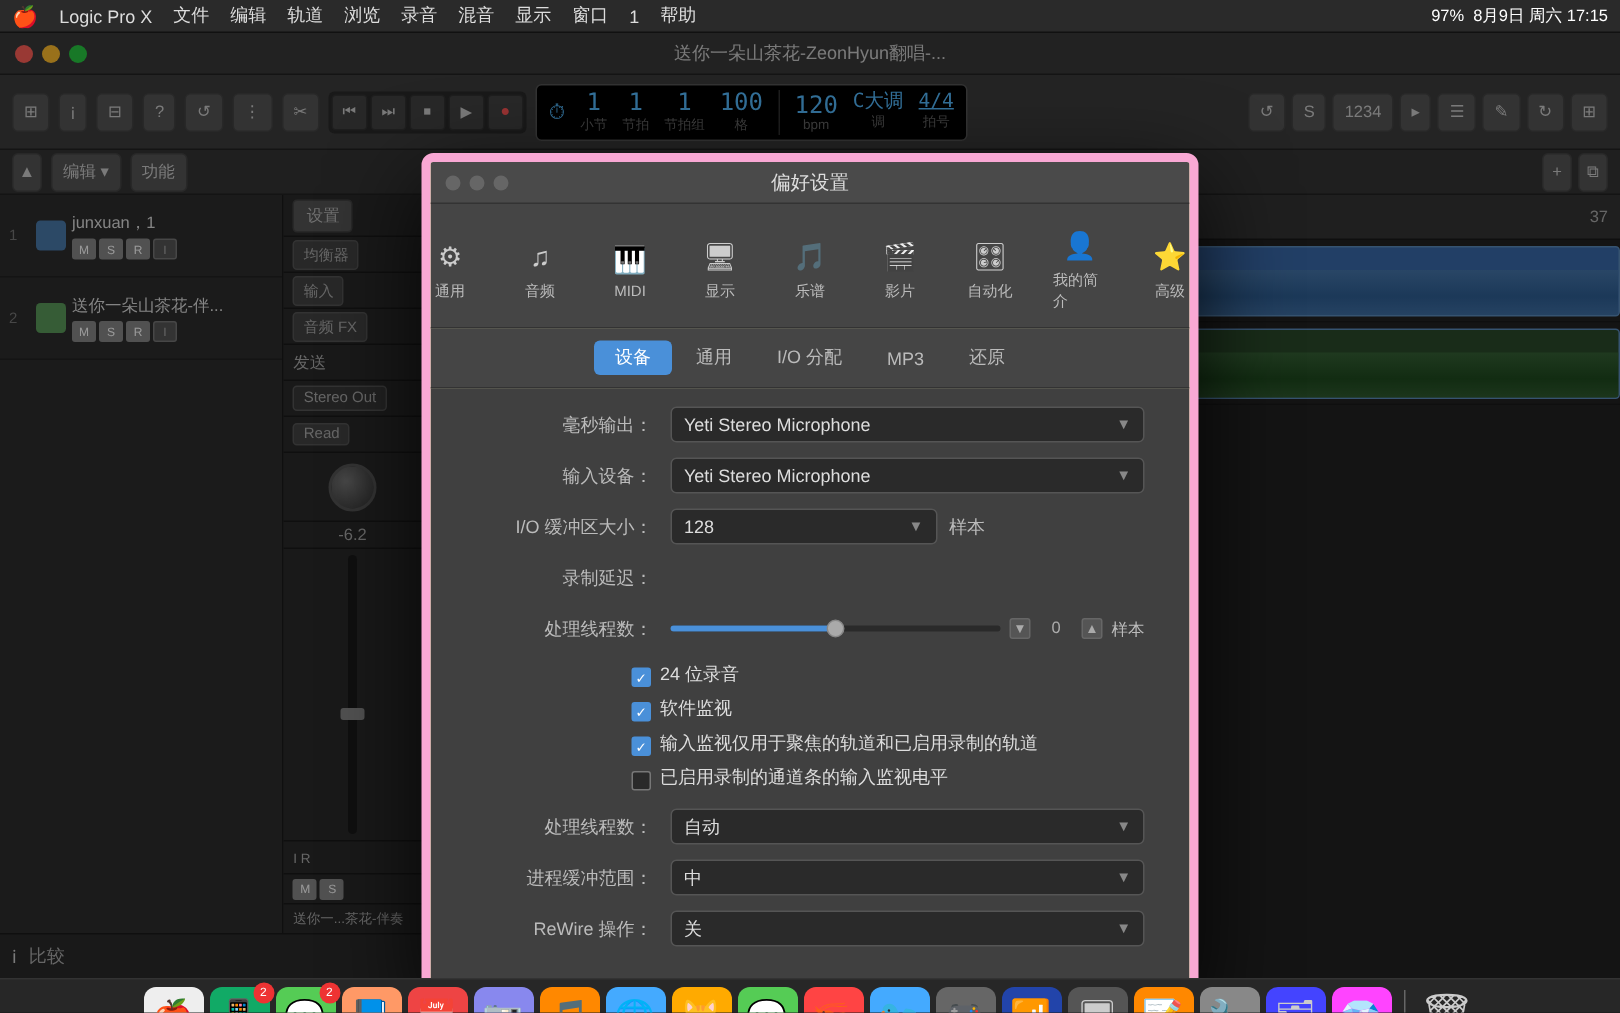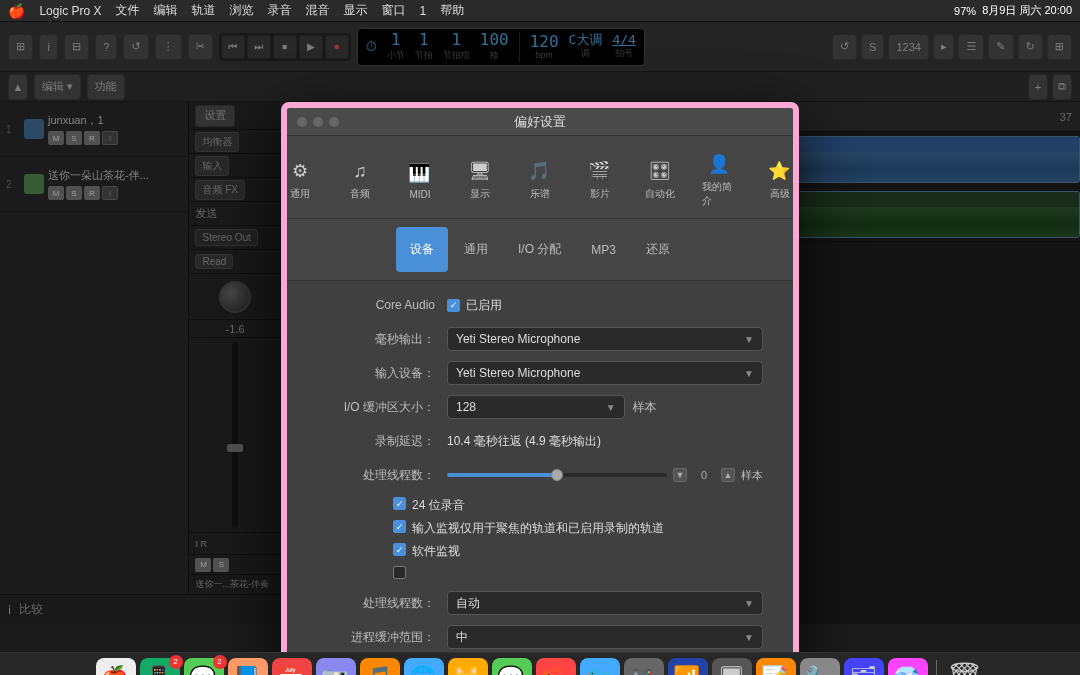--- a/index.html
+++ b/index.html
@@ -347,21 +347,21 @@
     .dialog-text-tabs {
       display: flex;
       align-items: center;
       justify-content: center;
       gap: 2px;
       padding: 8px 20px;
       background: #454545;
       border-bottom: 1px solid #333;
     }
     .text-tab {
-      padding: 14px 14px;
+      padding: 3px 14px;
       border-radius: 4px;
       cursor: pointer;
       font-size: 12px;
       color: #bbb;
     }
     .text-tab.active {
       background: #4a90d9;
       color: #fff;
     }
 
@@ -399,24 +399,24 @@
       font-size: 12px;
       height: 24px;
       display: flex;
       align-items: center;
       justify-content: space-between;
       cursor: pointer;
     }
     .select-box-arrow { color: #888; font-size: 10px; }
     .checkbox-row {
       display: flex;
-      align-items: flex-start;
+      align-items: flex-end;
       gap: 6px;
       margin-bottom: 6px;
-      margin-left: 76px;
+      margin-left: 104px;
     }
     .checkbox {
       width: 13px;
       height: 13px;
       border: 1px solid #777;
       border-radius: 2px;
       background: #2a2a2a;
       display: flex;
       align-items: center;
       justify-content: center;
@@ -586,26 +586,34 @@
   <span class="menubar-item">轨道</span>
   <span class="menubar-item">浏览</span>
   <span class="menubar-item">录音</span>
   <span class="menubar-item">混音</span>
   <span class="menubar-item">显示</span>
   <span class="menubar-item">窗口</span>
   <span class="menubar-item">1</span>
   <span class="menubar-item">帮助</span>
   <div class="menubar-right">
     <span>97%</span>
-    <span>8月9日 周六 20:00</span>
+    <span>8月9日 周六 17:15</span>
   </div>
 </div>
 
 <div class="logic-window">
 
+  <div class="titlebar">
+    <div class="titlebar-traffic">
+      <div class="traffic-dot traffic-close"></div>
+      <div class="traffic-dot traffic-min"></div>
+      <div class="traffic-dot traffic-max"></div>
+    </div>
+    <span class="titlebar-title">送你一朵山茶花-ZeonHyun翻唱-...</span>
+  </div>
 
   <div class="toolbar">
 
     <button class="toolbar-btn">⊞</button>
     <button class="toolbar-btn">ℹ</button>
     <button class="toolbar-btn">⊟</button>
     <button class="toolbar-btn">?</button>
     <button class="toolbar-btn">↺</button>
     <button class="toolbar-btn">⋮</button>
     <button class="toolbar-btn">✂</button>
@@ -748,21 +756,21 @@
             <button class="read-btn">Read</button>
             <button class="read-btn">Read</button>
           </div>
 
           <div style="display:flex; justify-content:space-around; padding:4px; border-bottom:1px solid #1a1a1a; height:46px; align-items:center;">
             <div class="knob"></div>
             <div class="knob"></div>
           </div>
 
           <div style="display:flex; justify-content:space-around; padding:2px; border-bottom:1px solid #1a1a1a; height:18px; align-items:center;">
-            <span class="value-label">-1.6</span>
+            <span class="value-label">-6.2</span>
             <span class="value-label">0.0</span>
           </div>
 
           <div style="display:flex; justify-content:space-around; padding:4px; flex:1; align-items:stretch; min-height:50px;">
             <div style="display:flex; flex-direction:column; align-items:center; flex:1;">
               <div class="fader-track">
                 <div class="fader-handle" style="top:55%;"></div>
               </div>
             </div>
             <div style="display:flex; flex-direction:column; align-items:center; flex:1;">
@@ -878,25 +886,20 @@
       <div class="dialog-text-tabs">
         <div class="text-tab active">设备</div>
         <div class="text-tab">通用</div>
         <div class="text-tab">I/O 分配</div>
         <div class="text-tab">MP3</div>
         <div class="text-tab">还原</div>
       </div>
 
       <div class="dialog-content">
 
-        <div class="form-row">
-          <span class="form-label">Core Audio</span>
-          <div class="checkbox checked"></div>
-          <span style="margin-left:6px; font-size:12px; color:#ddd;">已启用</span>
-        </div>
 
         <div class="form-row">
           <span class="form-label">毫秒输出：</span>
           <div class="select-box">
             <span>Yeti Stereo Microphone</span>
             <span class="select-box-arrow">▼</span>
           </div>
         </div>
 
         <div class="form-row">
@@ -911,21 +914,20 @@
           <span class="form-label">I/O 缓冲区大小：</span>
           <div class="select-box" style="flex:0.6;">
             <span>128</span>
             <span class="select-box-arrow">▼</span>
           </div>
           <span style="margin-left:8px; font-size:12px; color:#bbb;">样本</span>
         </div>
 
         <div class="form-row">
           <span class="form-label">录制延迟：</span>
-          <span class="form-value">10.4 毫秒往返 (4.9 毫秒输出)</span>
         </div>
 
         <div class="form-row">
           <span class="form-label">处理线程数：</span>
           <div class="slider-container">
             <div class="slider-track">
               <div class="slider-fill" style="width:50%;"></div>
               <div class="slider-thumb" style="left:calc(50% - 6px);"></div>
             </div>
             <div style="display:flex; align-items:center; gap:2px;">
@@ -936,28 +938,29 @@
             <span style="font-size:11px; color:#bbb;">样本</span>
           </div>
         </div>
 
         <div class="checkbox-row">
           <div class="checkbox checked"></div>
           <span class="checkbox-label">24 位录音</span>
         </div>
         <div class="checkbox-row">
           <div class="checkbox checked"></div>
-          <span class="checkbox-label">输入监视仅用于聚焦的轨道和已启用录制的轨道</span>
+          <span class="checkbox-label">软件监视</span>
         </div>
         <div class="checkbox-row">
           <div class="checkbox checked"></div>
-          <span class="checkbox-label">软件监视</span>
+          <span class="checkbox-label">输入监视仅用于聚焦的轨道和已启用录制的轨道</span>
         </div>
         <div class="checkbox-row">
           <div class="checkbox"></div>
+          <span class="checkbox-label">已启用录制的通道条的输入监视电平</span>
         </div>
 
         <div style="height:6px;"></div>
 
         <div class="form-row">
           <span class="form-label">处理线程数：</span>
           <div class="select-box">
             <span>自动</span>
             <span class="select-box-arrow">▼</span>
           </div>

